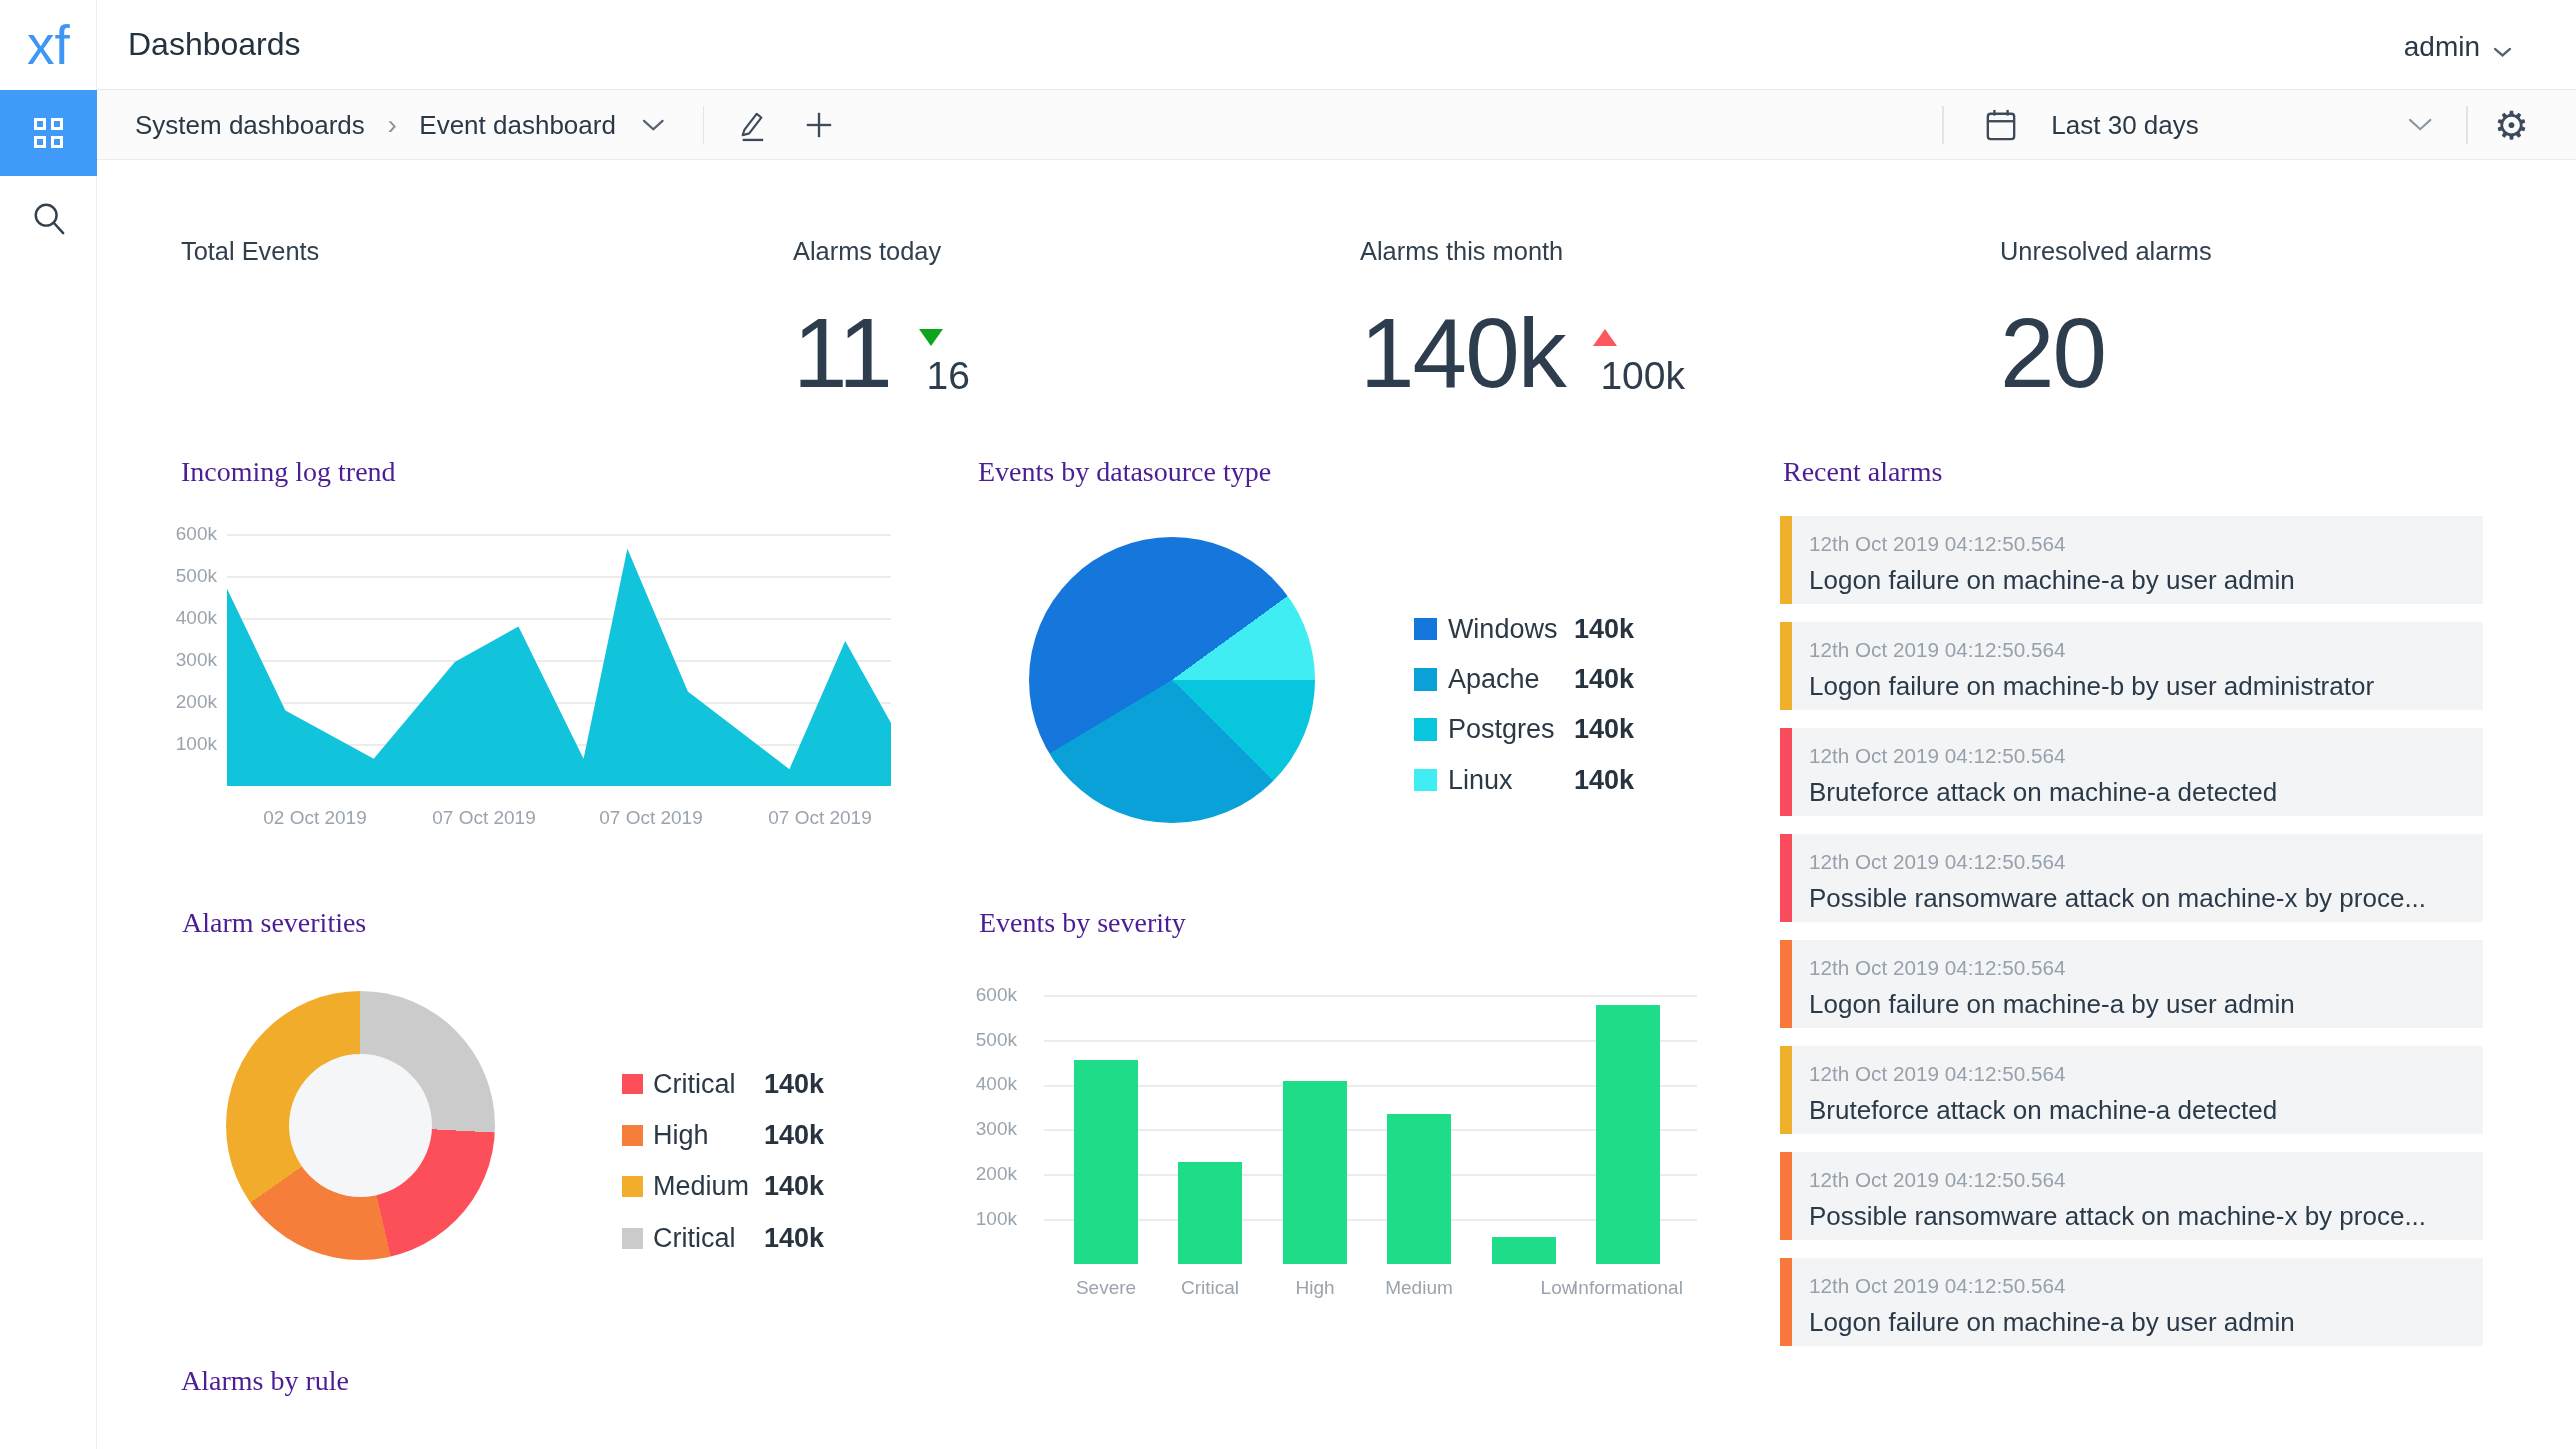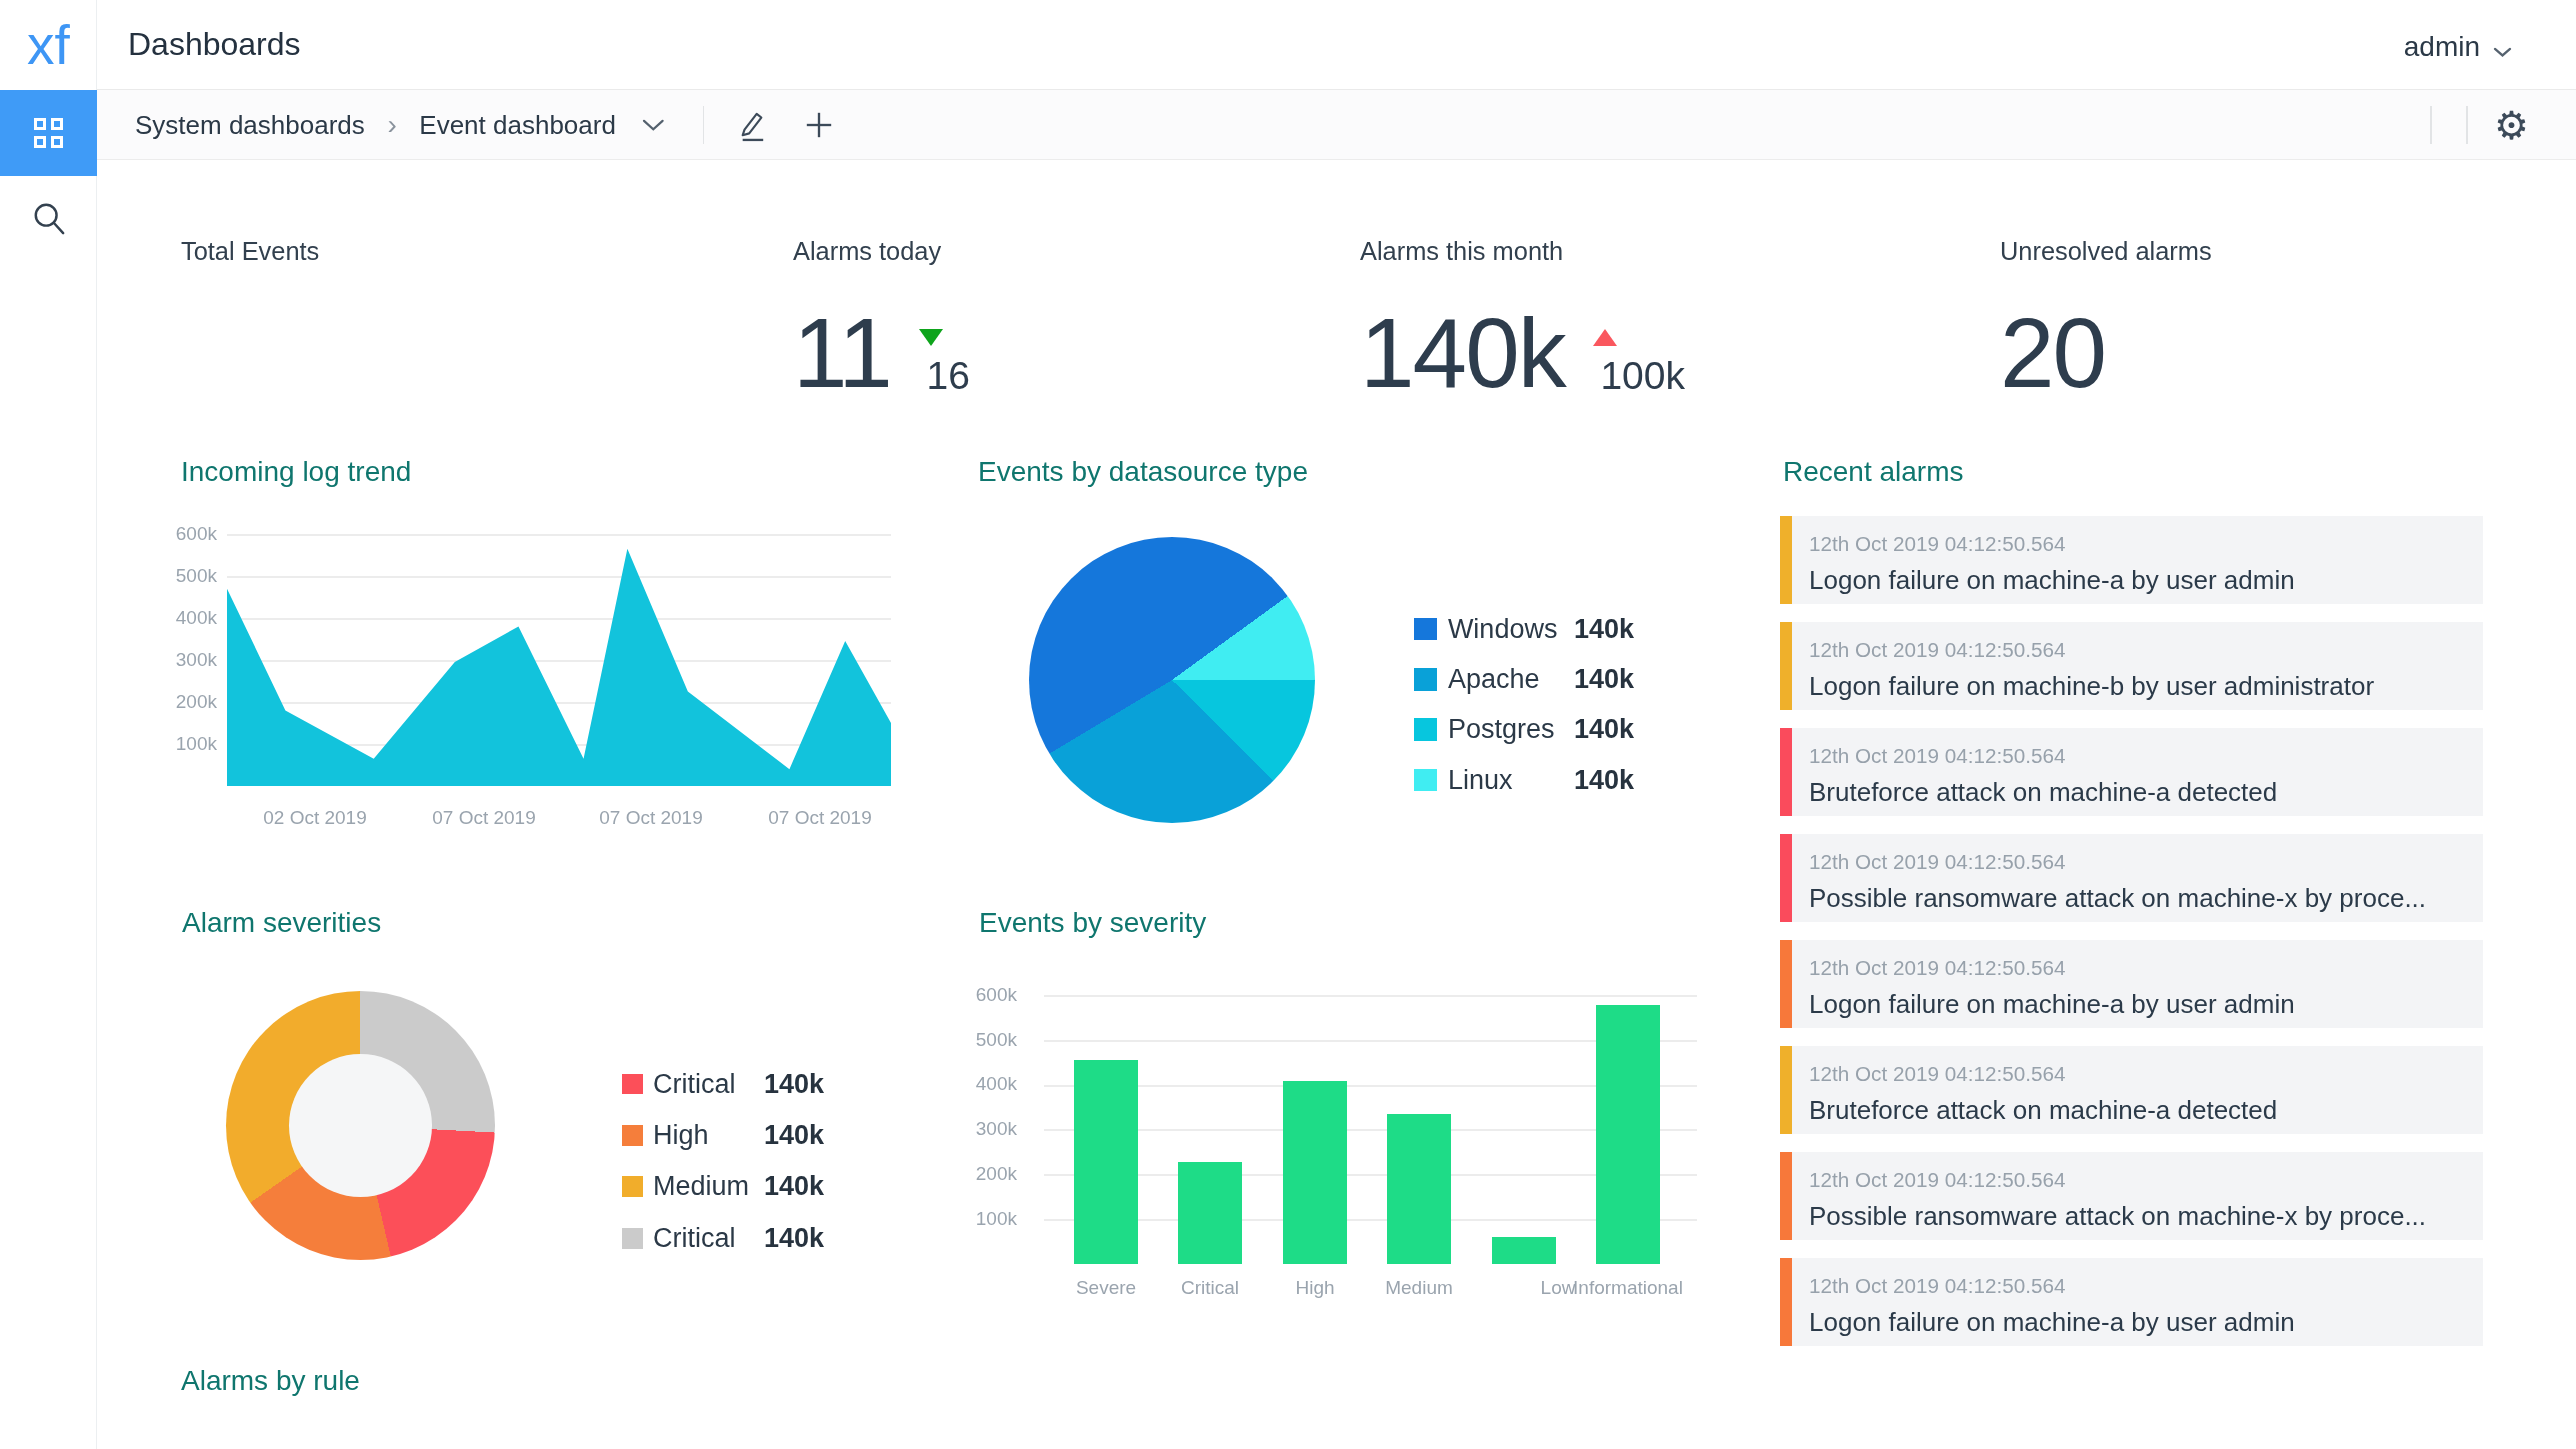--- a/index.html
+++ b/index.html
@@ -48,21 +48,21 @@
   .kpi-label { font-size:25.4px; color:#32404e; }
   .kpi-row { display:flex; align-items:flex-end; margin-top:38px; }
   .kpi-value { font-size:98px; line-height:1.0; color:#2e3d4d; letter-spacing:-1.9px; }
   .kpi-delta { display:flex; align-items:flex-start; margin-left:28px; margin-bottom:7.5px;flex-direction:column; }
   .tri { width:0; height:0; margin-bottom:9.4px; }
   .tri.down { border-left:12.2px solid transparent; border-right:12.2px solid transparent; border-top:17px solid #0ea41c; }
   .tri.up   { border-left:12.2px solid transparent; border-right:12.2px solid transparent; border-bottom:17px solid #fa575e; }
   .kpi-delta-text { font-size:39px; color:#2e3d4d; margin-left:7.5px; line-height:1; }
 
   
-  .widget-title { position:absolute; font-size:28px; color:#0f766e; }
+  .widget-title { position:absolute; font-size:28px; color:#4c1d95;font-family:Liberation Serif, serif; }
 
   
   .plot { position:absolute; }
   .plot .gl { position:absolute; left:0; right:0; height:1.9px; background:#ececec; }
   .plot svg { position:absolute; left:0; top:0; }
   .yaxis { position:absolute; }
   .yaxis div { position:absolute; right:0; font-size:19px; color:#9aa4ae; text-align:right; }
   .xaxis { position:absolute; height:28px; }
   .xaxis div { position:absolute; transform:translateX(-50%); font-size:19px; color:#9aa4ae; white-space:nowrap; }
   .bar { position:absolute; background:#1edc87; }
@@ -141,20 +141,36 @@
       </span>
       <span class="tool-btn plus-btn">
         <svg width="30" height="30" viewBox="0 0 32 32">
           <line x1="16" y1="3" x2="16" y2="29" stroke="#3c4a59" stroke-width="2.5"></line>
           <line x1="3" y1="16" x2="29" y2="16" stroke="#3c4a59" stroke-width="2.5"></line>
         </svg>
       </span>
     </div>
     <div class="toolbar-right">
       <span class="v-div" style="margin:0"></span>
+      <span class="date-range">
+        <span class="cal-icon">
+          <svg width="32" height="34" viewBox="0 0 34 36">
+            <rect x="3" y="6" width="28" height="27" rx="3" fill="none" stroke="#3c4a59" stroke-width="2.5"></rect>
+            <line x1="3" y1="14" x2="31" y2="14" stroke="#3c4a59" stroke-width="2.5"></line>
+            <line x1="10" y1="2" x2="10" y2="8" stroke="#3c4a59" stroke-width="2.5"></line>
+            <line x1="24" y1="2" x2="24" y2="8" stroke="#3c4a59" stroke-width="2.5"></line>
+          </svg>
+        </span>
+        <span class="date-label">Last 30 days</span>
+        <span class="date-caret">
+          <svg width="24.4" height="14" viewBox="0 0 26 15">
+              <polyline points="2,2 13,12 24,2" fill="none" stroke="currentColor" stroke-width="2.2" stroke-linecap="round"></polyline>
+            </svg>
+        </span>
+      </span>
       <span class="v-div" style="margin-left:34px"></span>
       <span class="gear-btn"><span>⚙</span></span>
     </div>
   </div>
 
   <div class="kpi" style="left:181px">
     <div class="kpi-label">Total Events</div>
   </div>
   <div class="kpi" style="left:793px">
     <div class="kpi-label">Alarms today</div>

